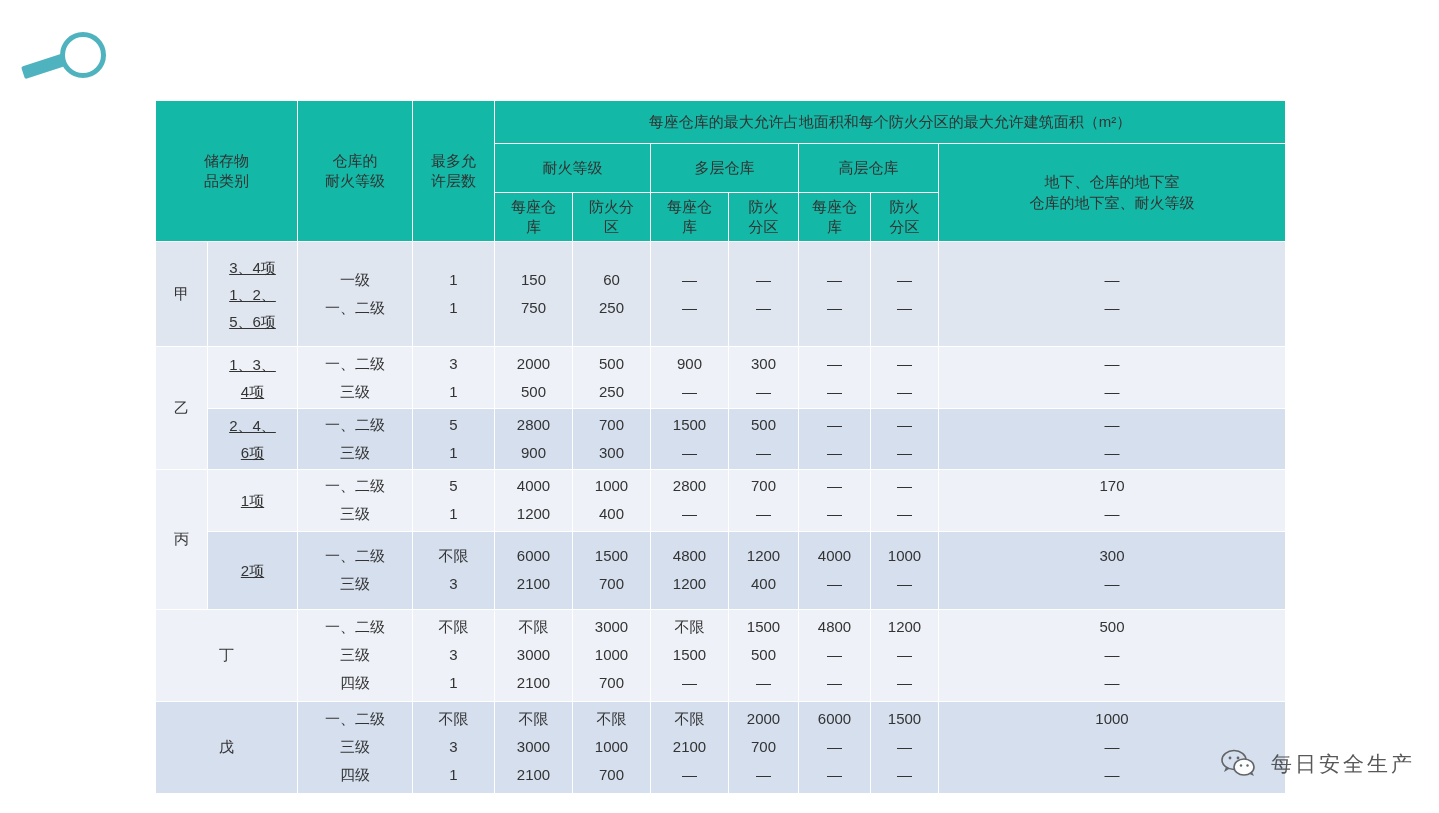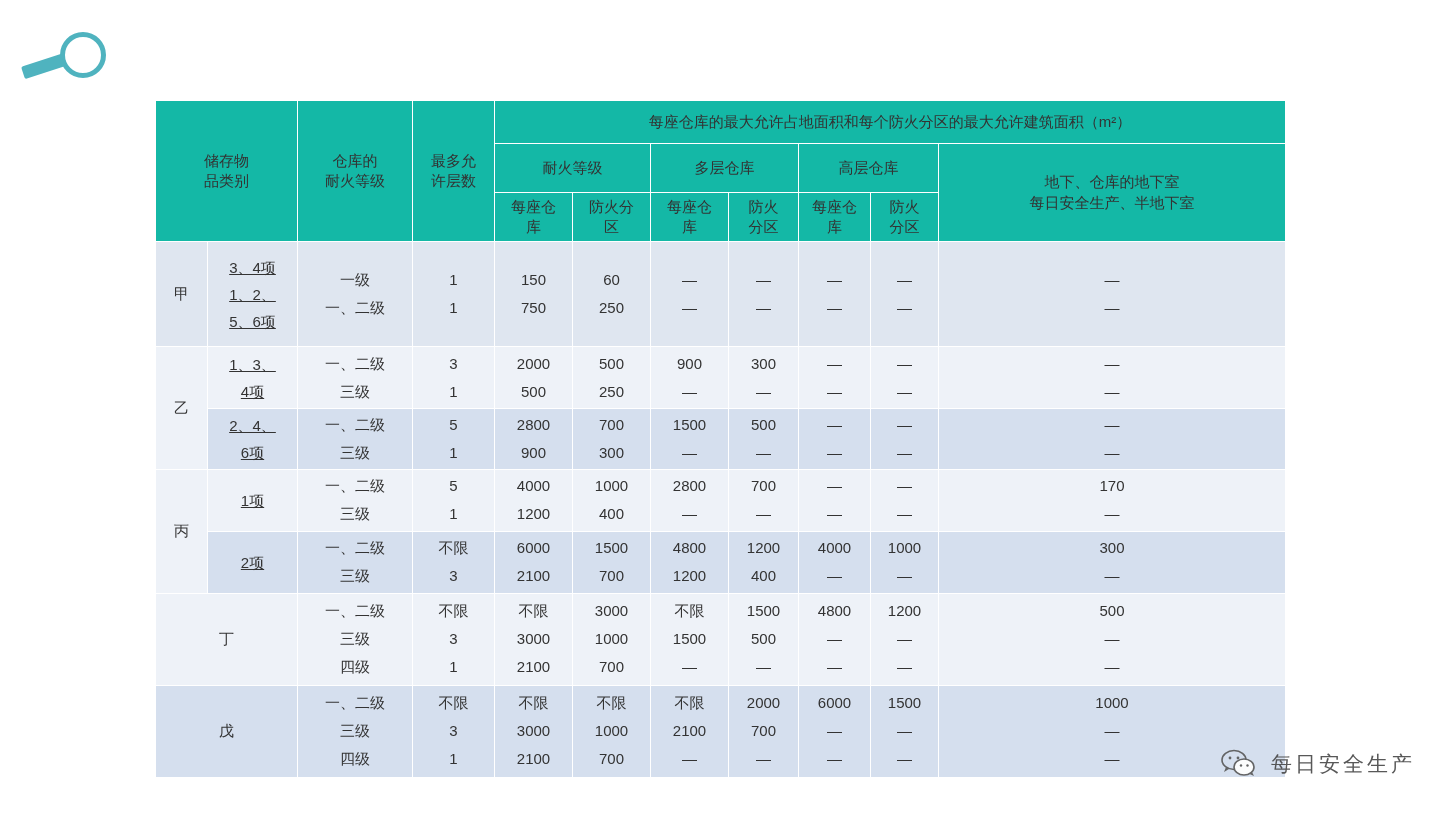--- a/index.html
+++ b/index.html
@@ -176,21 +176,21 @@
           <div>许层数</div>
         </th>
         <th class="hd" colspan="7" style="height:38px">每座仓库的最大允许占地面积和每个防火分区的最大允许建筑面积（m²）</th>
       </tr>
       <tr>
         <th class="hd hd-tall" colspan="2">耐火等级</th>
         <th class="hd hd-tall" colspan="2">多层仓库</th>
         <th class="hd hd-tall" colspan="2">高层仓库</th>
         <th class="hd hd-tall" rowspan="2">
           <div>地下、仓库的地下室</div>
-          <div>每日安全生产、半地下室</div>
+          <div>仓库的地下室、耐火等级</div>
         </th>
       </tr>
       <tr>
         <th class="hd hd-tall">
           <div>每座仓</div>
           <div>库</div>
         </th>
         <th class="hd hd-tall">
           <div>防火分</div>
           <div>区</div>
@@ -383,21 +383,21 @@
         <td class="cell-lines">
           <div>—</div>
           <div>—</div>
         </td>
         <td class="cell-lines">
           <div>170</div>
           <div>—</div>
         </td>
       </tr>
 
-      <tr class="band-c" style="height:62px">
+      <tr class="band-c" style="height:78px">
         <td class="sub-cat">
           <div>2项</div>
         </td>
         <td class="cell-lines">
           <div>一、二级</div>
           <div>三级</div>
         </td>
         <td class="cell-lines">
           <div>不限</div>
           <div>3</div>

